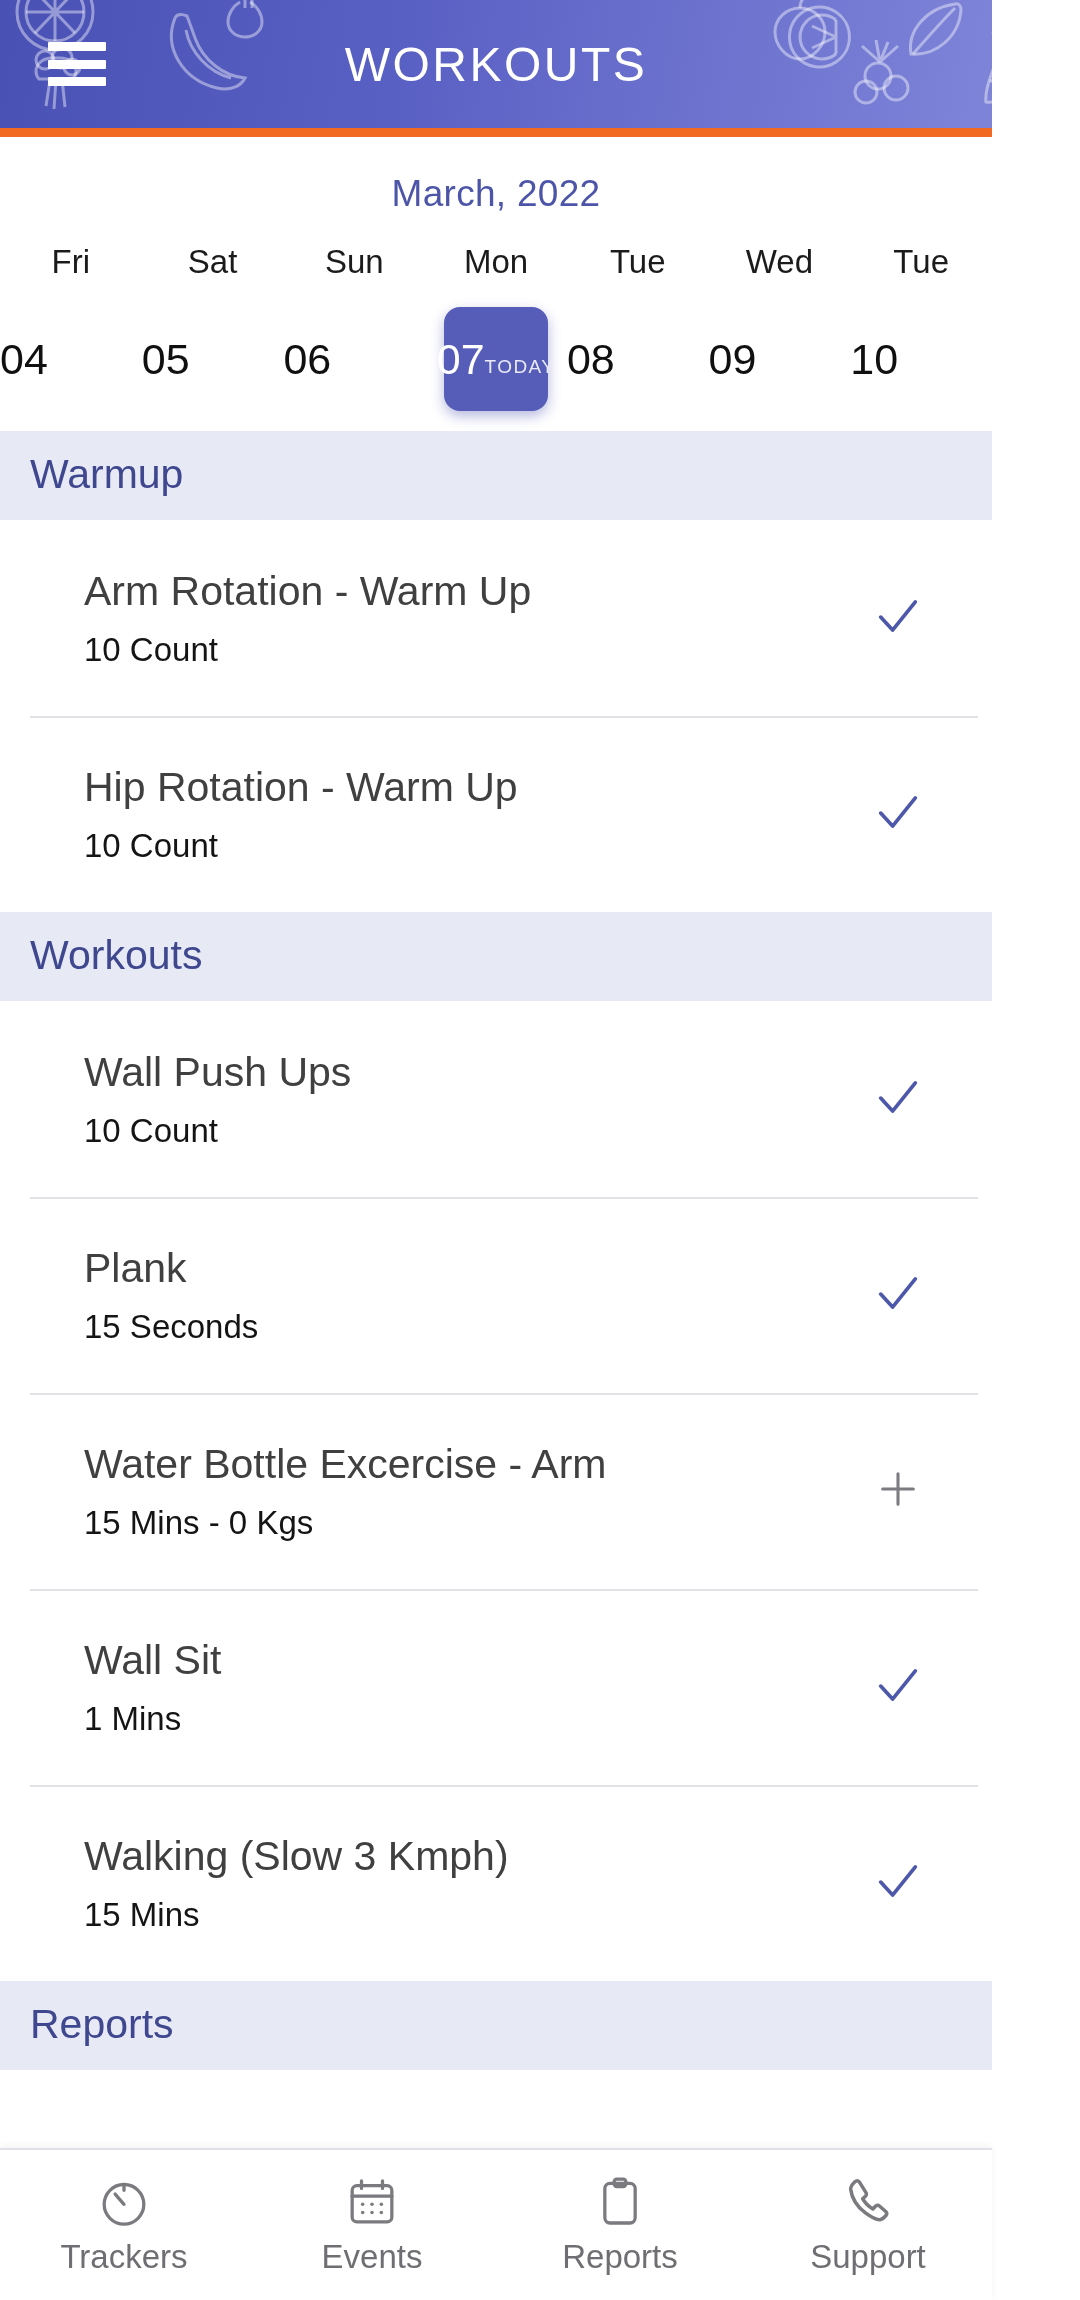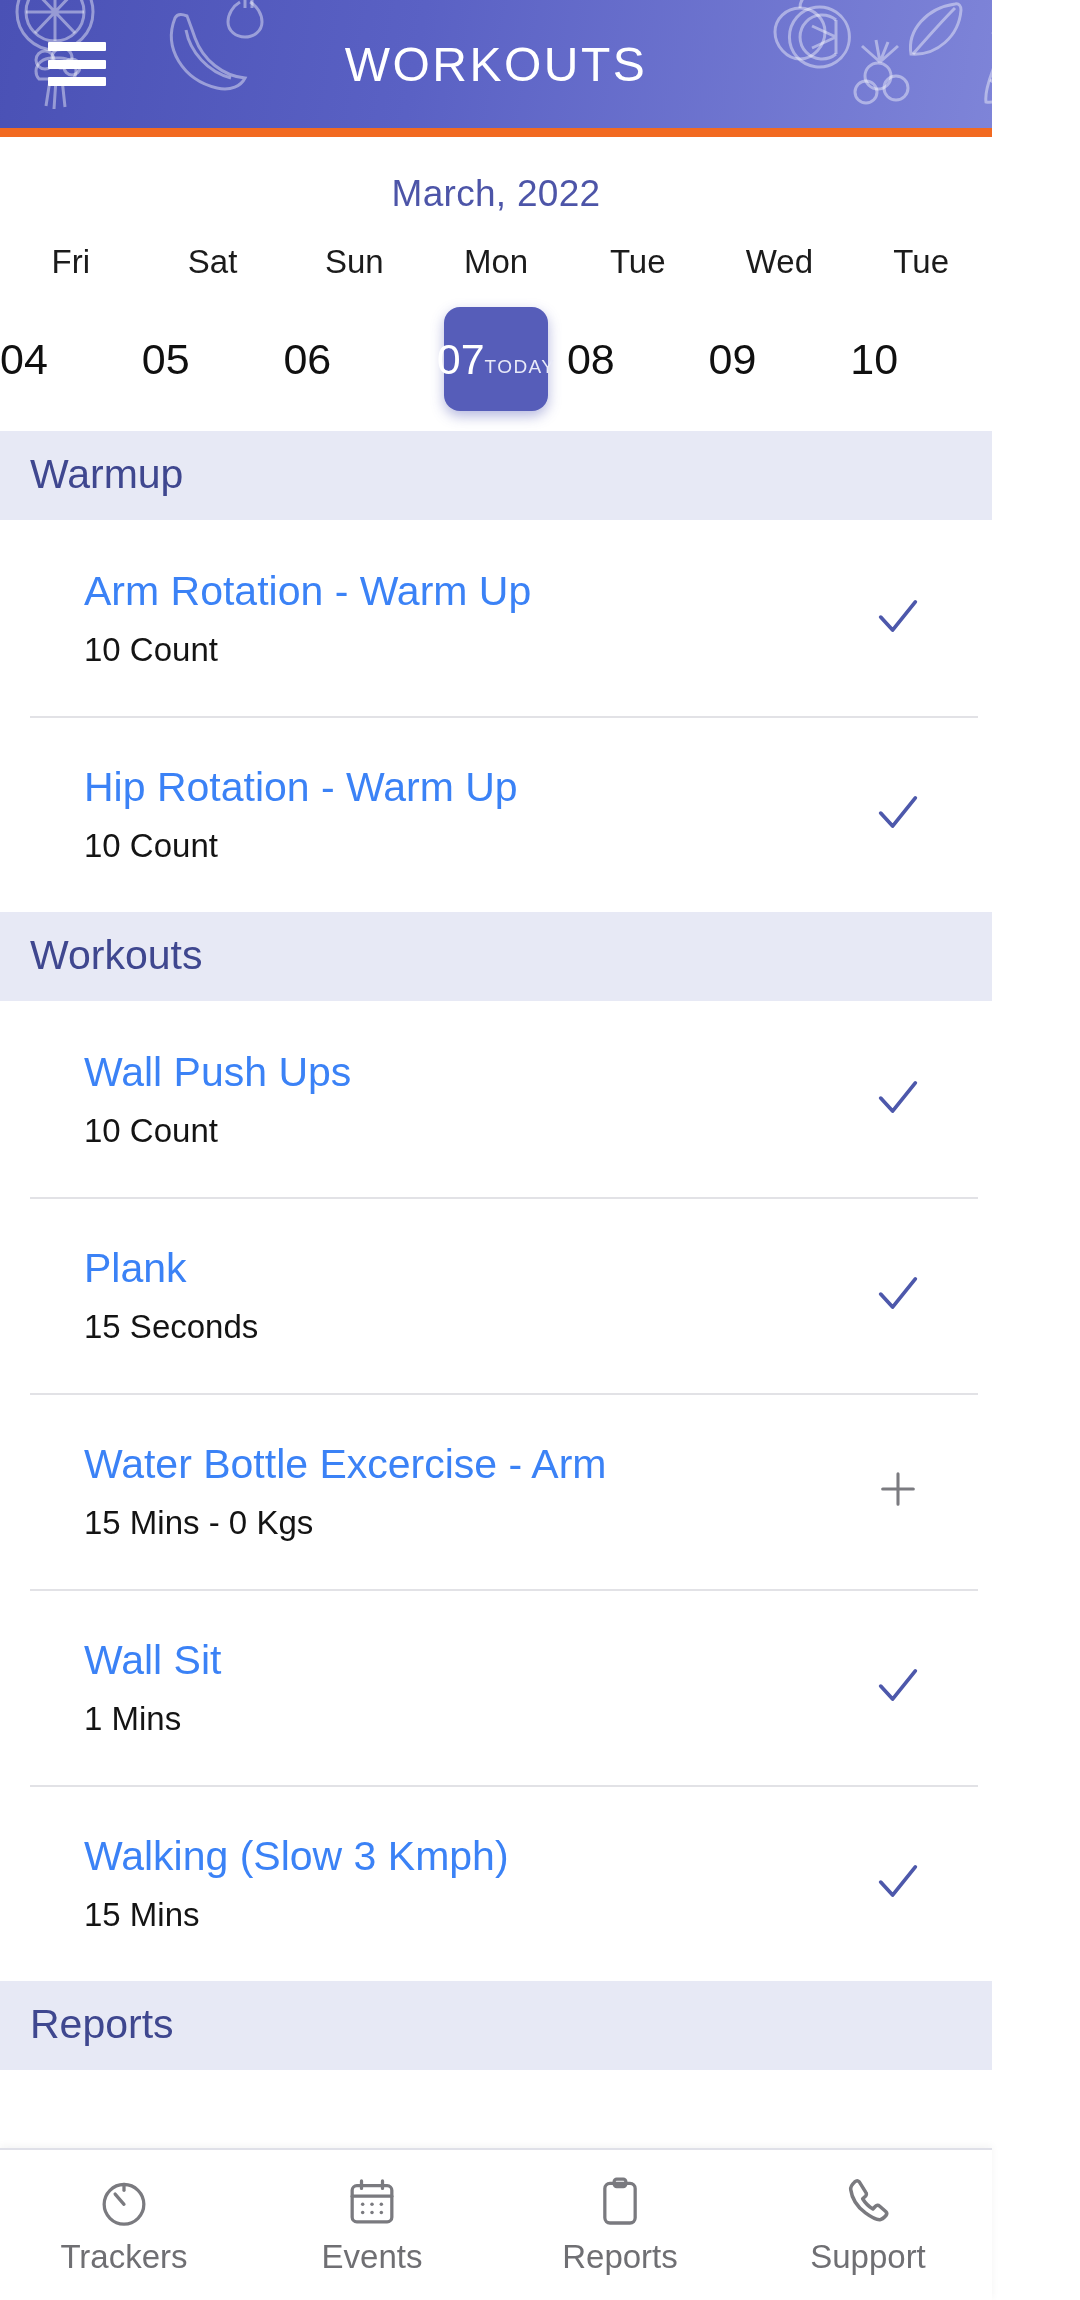--- a/index.html
+++ b/index.html
@@ -65,21 +65,21 @@
   .ex-row {
     display:flex; align-items:center; background:#fff;
     padding:30px 34px 30px 84px; min-height:196px;
     position:relative;
   }
   .ex-row + .ex-row::before {
     content:""; position:absolute; left:30px; right:14px; top:0;
     height:2px; background:#e2e2e6;
   }
   .ex-text { flex:1; }
-  .ex-title { color:#3b82f6; font-size:41px; font-weight:400; line-height:1.2; }
+  .ex-title { color:#404040; font-size:41px; font-weight:400; line-height:1.2; }
   .ex-sub { color:#141414; font-size:33px; font-weight:400; margin-top:15px; }
   .ex-action { width:120px; display:flex; align-items:center; justify-content:center; }
   .check-icon { width:52px; height:52px; }
   .plus-icon { width:46px; height:46px; }
 
   
   .bottom-nav {
     position:absolute; left:0; right:0; bottom:0; height:152px;
     background:#fff; display:flex; align-items:center;
     border-top:2px solid #dfe0e8;

